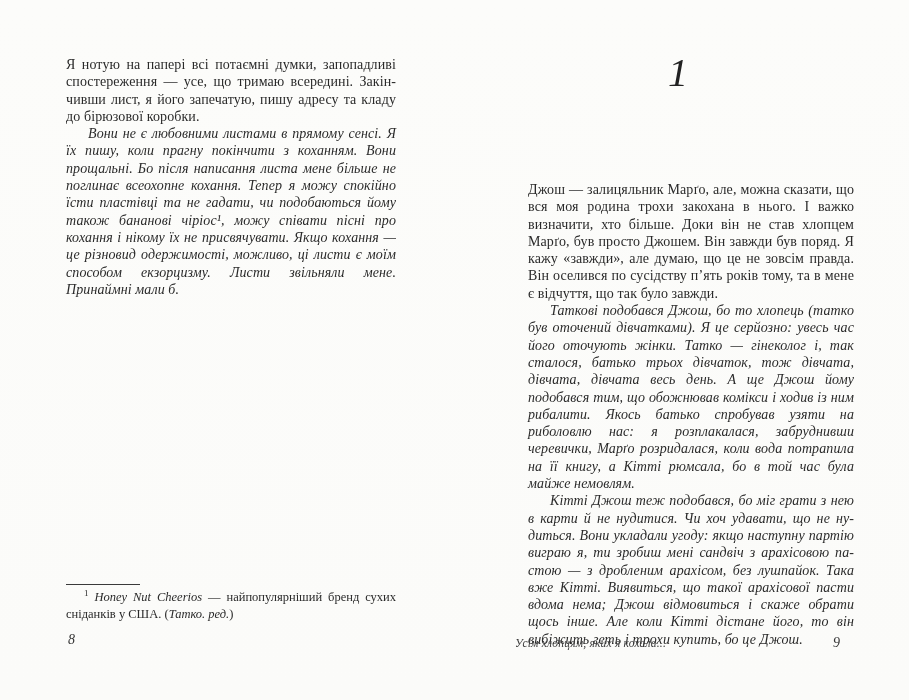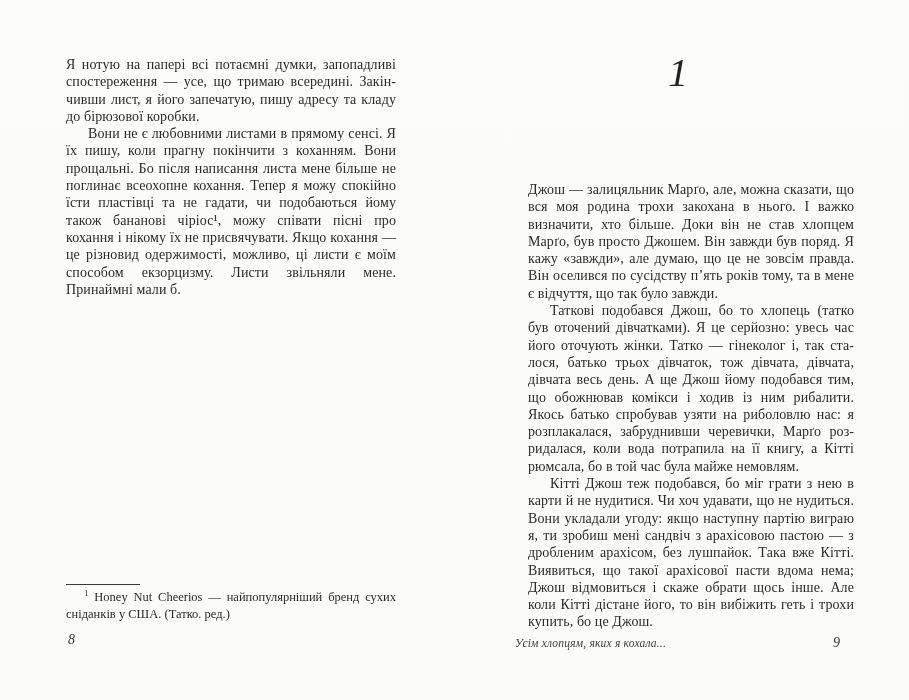--- a/index.html
+++ b/index.html
@@ -19,21 +19,21 @@
   .text-col {
     position: absolute;
     text-align: justify;
     font-size: 14px;
     line-height: 17.3px;
     letter-spacing: 0.1px;
     hyphens: manual;
     -webkit-hyphens: manual;
   }
   .text-col p { margin: 0; }
-  .text-col p.indent { text-indent: 22px; }
+  .text-col p.indent { text-indent: 22px; font-style: italic; }
 
   .left-text  { left: 66px;  top: 56px;  width: 330px; }
   .right-text { left: 528px; top: 181px; width: 326px; }
 
   .chapter-number {
     position: absolute;
     left: 515px; top: 50px; width: 326px;
     text-align: center;
     font-style: italic;
     font-size: 40px;
@@ -54,21 +54,21 @@
     width: 74px; height: 0;
     border-top: 1.3px solid #3a3a3a;
     margin-bottom: 4px;
   }
   .footnote-marker {
     font-size: 9px;
     vertical-align: super;
     line-height: 0;
   }
   .footnote-first-indent { display: inline-block; width: 18px; }
-  .footnote .it { }
+  .footnote .it { font-style: italic; }
 
   .page-number-left {
     position: absolute;
     left: 68px; top: 632px;
     font-style: italic;
     font-size: 14px;
     color: #333;
   }
   .right-footer {
     position: absolute;

